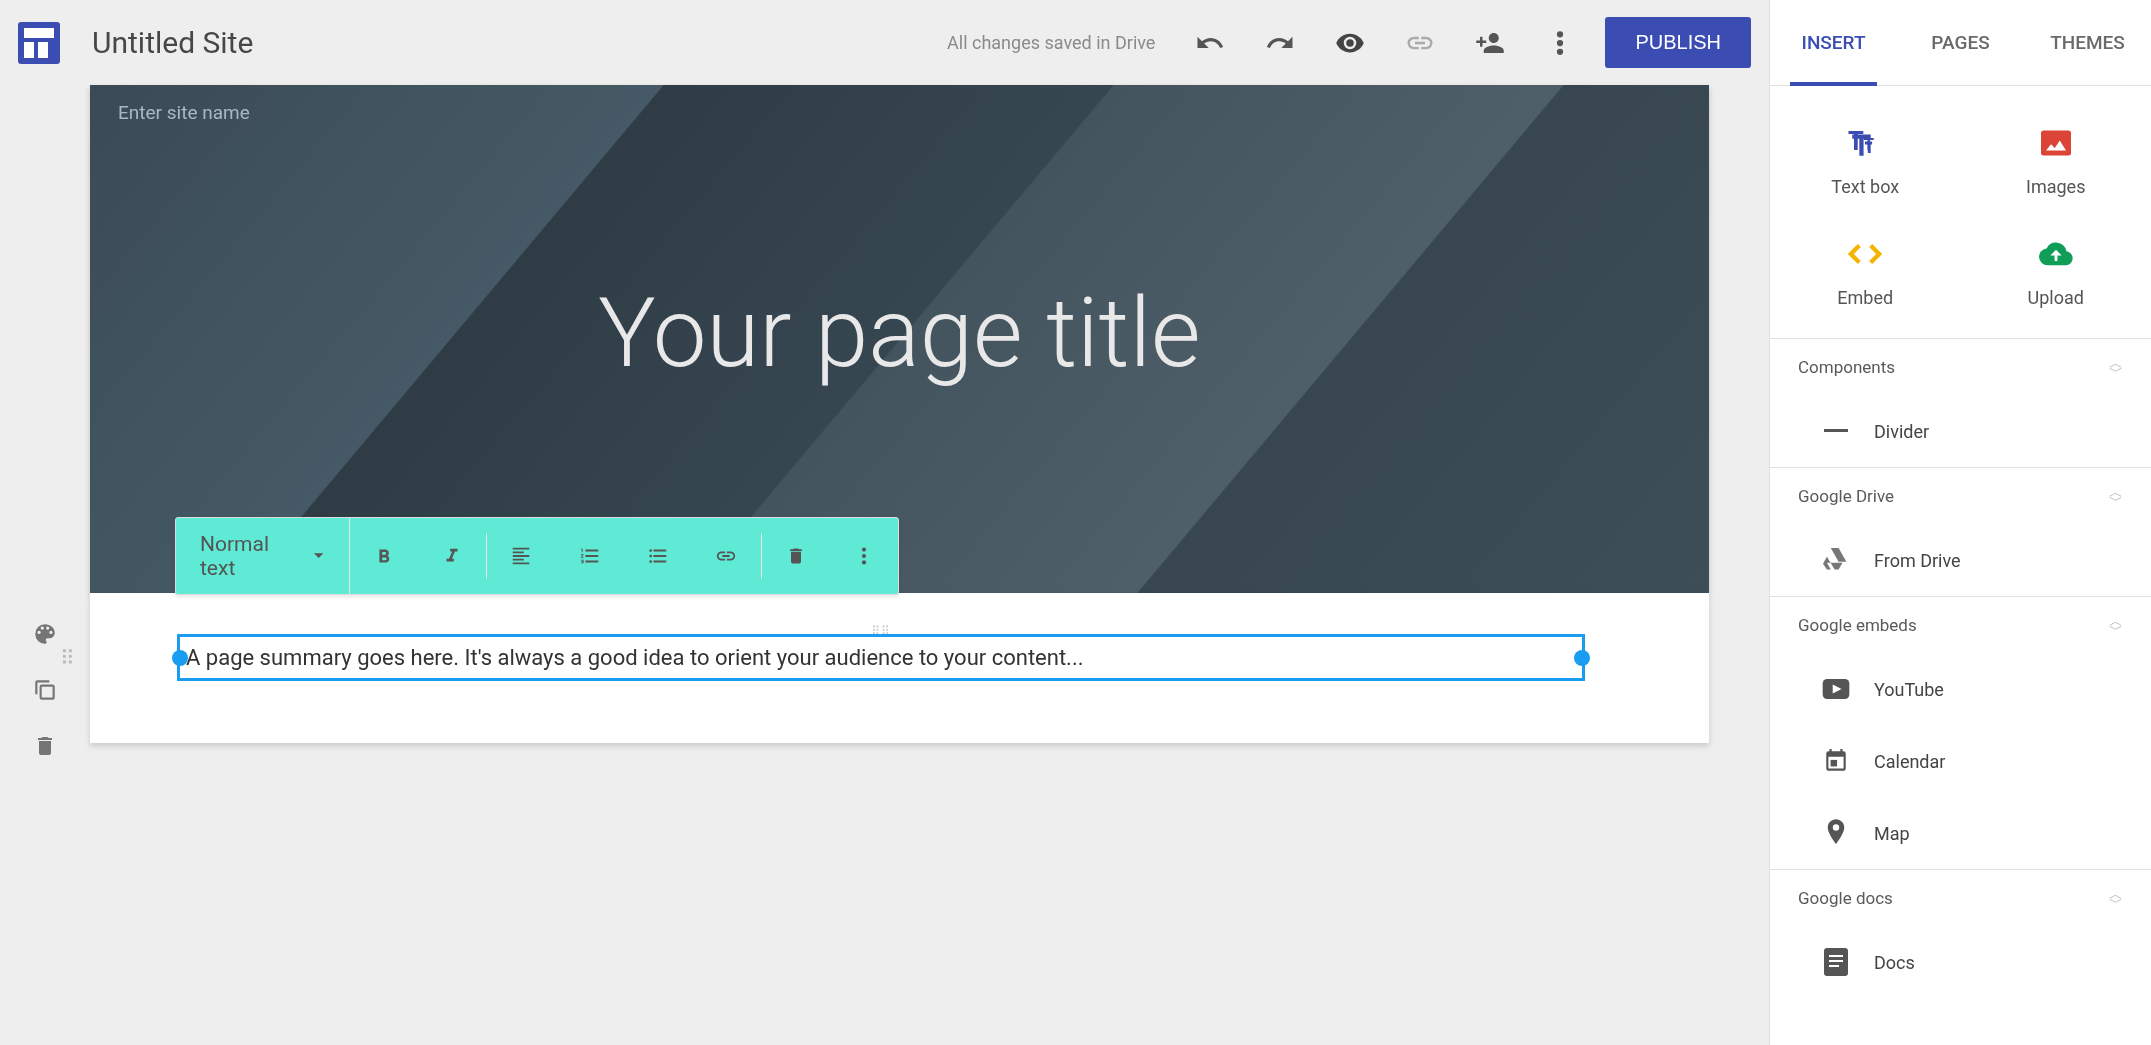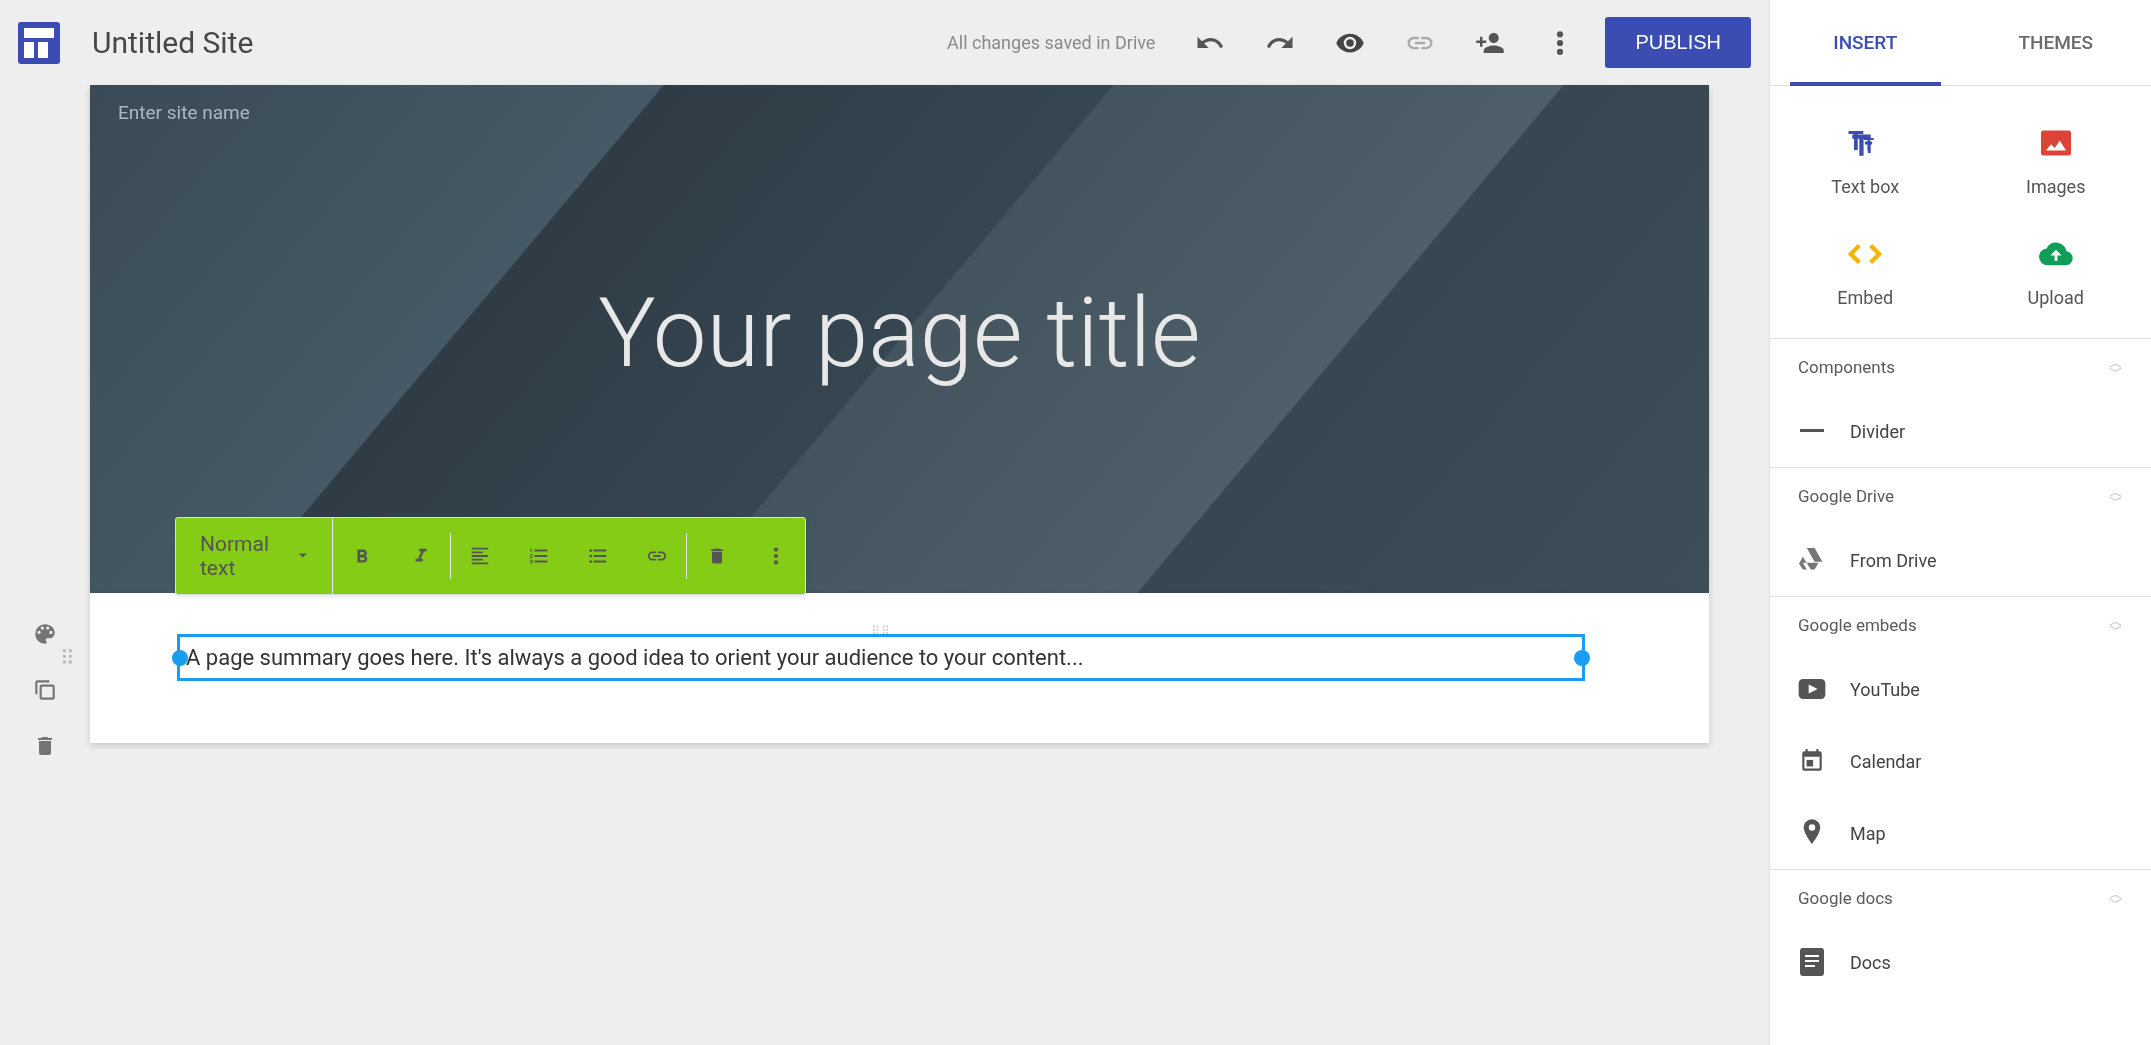--- a/index.html
+++ b/index.html
@@ -51,22 +51,22 @@
   position: relative;
 }
 .site-name-ph { position:absolute; top:16px; left:28px; color:#a8b8c4; font-size:19px; }
 .page-title-text {
   position:absolute; top:50%; left:50%; transform:translate(-50%, -55%);
   color:#e8e8e8; font-size: 96px; font-weight: 300; white-space: nowrap;
 }
 .content-area { background:#fff; height: 150px; box-shadow: 0 3px 6px rgba(0,0,0,.15); position: relative; }
 
 .toolbar {
-  position:absolute; top: -76px; left: 85px; width: 631px; height: 78px;
-  background:#84cc16; border:1px solid #ddd; border-radius:3px;
+  position:absolute; top: -76px; left: 85px; width: 724px; height: 78px;
+  background:#5eead4; border:1px solid #ddd; border-radius:3px;
   display:flex; align-items:center; box-shadow:0 2px 4px rgba(0,0,0,.1);
 }
 .tb-style { padding: 0 24px; font-size:21px; color:#555; display:flex; align-items:center; gap:10px; border-right:1px solid #e5e5e5; height:100%; }
 .tb-btn { width:72px; height:100%; display:flex; align-items:center; justify-content:center; color:#555; cursor:pointer; }
 .tb-sep { width:1px; background:#e5e5e5; height:60%; }
 
 .drag-handle-left { position:absolute; left:-30px; top:53px; color:#bbb; font-size:20px; letter-spacing:-3px; }
 .textbox {
   position:absolute; top:41px; left:87px; width:1408px; height:47px;
   border: 3px solid #1a9cf0; display:flex; align-items:center; padding: 0 6px;
@@ -82,21 +82,21 @@
 .tab.active { color:#3b4db3; }
 .tab.active::after { content:""; position:absolute; bottom:-1px; left:20px; right:20px; height:4px; background:#3b4db3; }
 
 .insert-grid { display:grid; grid-template-columns:1fr 1fr; padding: 20px 0 10px; }
 .insert-item { display:flex; flex-direction:column; align-items:center; gap:16px; padding:20px 0; cursor:pointer; }
 .insert-item-label { font-size:18px; color:#555;text-align:right; }
 .ii-icon { width:34px; height:34px; display:flex; align-items:center; justify-content:center; }
 
 .section-header { padding: 18px 28px; font-size:17px; color:#5a5a5a; border-top:1px solid #e0e0e0; display:flex; align-items:center; justify-content:space-between; }
 .section-header .exp { color:#bbb; font-size:14px; line-height:8px; }
-.list-item { display:flex; align-items:center; gap:24px; padding: 22px 28px; cursor:pointer; font-size:18px; color:#444; }
+.list-item { display:flex; align-items:center; gap:24px; padding: 22px 28px; cursor:pointer; font-size:18px; color:#444;margin-left:24px; }
 .li-icon { width:28px; height:28px; color:#555; display:flex; align-items:center; justify-content:center; }
 .panel-scroll { overflow-y:auto; flex:1; }
 
 svg { display:block; }
 </style>
 </head>
 <body>
 
 <div class="main-area">
   <div class="header">
@@ -227,20 +227,21 @@
           <span class="handle-r"></span>
         </div>
       </div>
     </div>
   </div>
 </div>
 
 <div class="right-panel">
   <div class="tabs">
     <div class="tab active">INSERT</div>
+    <div class="tab">PAGES</div>
     <div class="tab">THEMES</div>
   </div>
   <div class="panel-scroll">
     <div class="insert-grid">
       <div class="insert-item">
         <div class="ii-icon">
             <svg width="36" height="30" viewBox="0 0 24 20" fill="#3b4db3">
               <path d="M5 4v3h5v12h3V7h5V4H5zm14 5h-5v2h2v6h2v-6h1V9z" transform="translate(-2 0)"></path>
               <text x="0" y="15" font-size="18" font-weight="700" fill="#3b4db3">T</text>
               <text x="11" y="15" font-size="12" font-weight="700" fill="#3b4db3">T</text>

